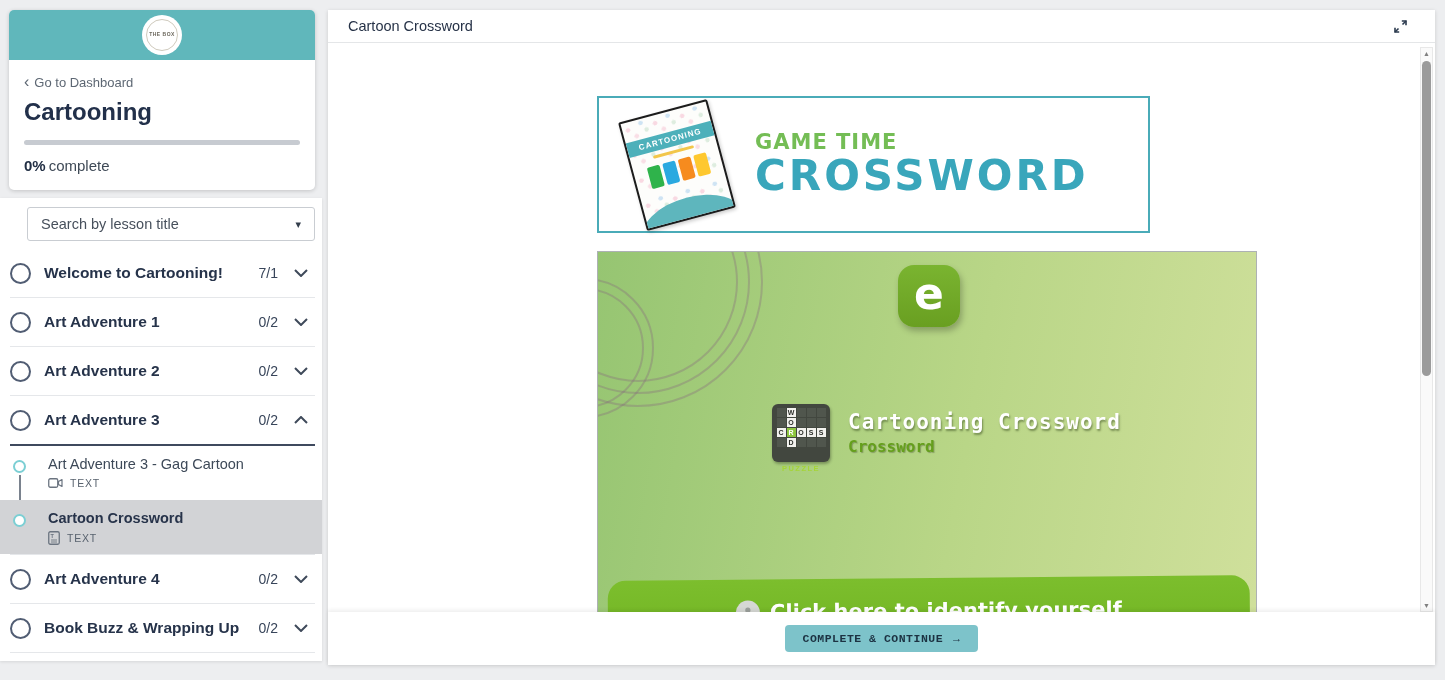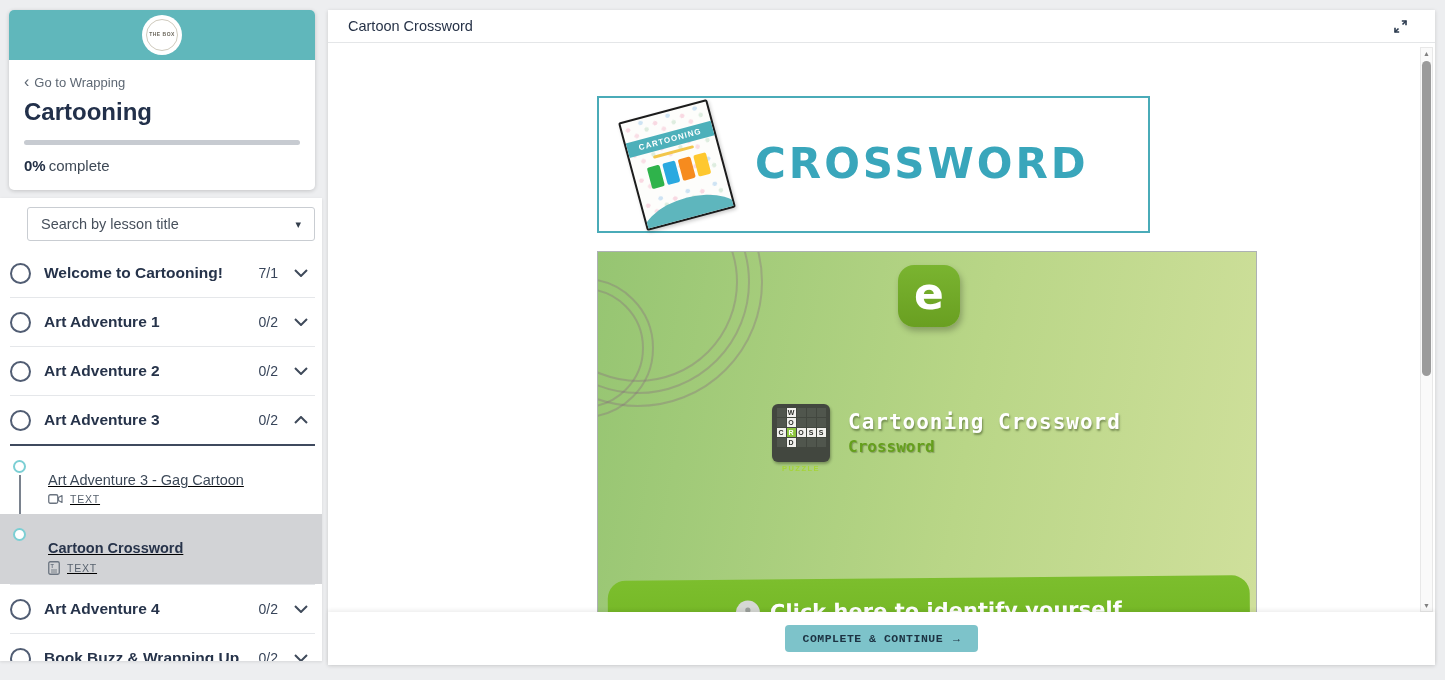--- a/index.html
+++ b/index.html
@@ -28,21 +28,21 @@
   .caret{font-size:11px;color:#333d4b;}
 
   .chap-row{display:flex;align-items:center;height:48px;padding:0 14px 0 10px;cursor:pointer;background:#fff;}
   .chap-circle{width:21px;height:21px;border:2px solid #515d73;border-radius:50%;margin-right:13px;flex-shrink:0;}
   .chap-title{flex:1;font-size:15.5px;font-weight:bold;color:#26334a;}
   .chap-count{font-size:14px;color:#38455a;margin-right:16px;}
   .chev{stroke:#3f4a5a;stroke-width:2;fill:none;flex-shrink:0;}
   .divider{height:1px;background:#e5e7ea;margin:0 7px 0 10px;}
   .divider.dark{height:2px;background:#3f4a5e;}
 
-  .lesson-row{position:relative;padding:26px 15px 9px 48px;min-height:54px;cursor:pointer;text-decoration:underline;}
+  .lesson-row{position:relative;padding:10px 15px 9px 48px;min-height:54px;cursor:pointer;}
   .lesson-row.selected{background:#d2d3d6;}
   .lesson-circle{position:absolute;left:13px;top:14px;width:13px;height:13px;border:2px solid #7ccfd4;border-radius:50%;background:#fff;}
   .connector{position:absolute;left:19px;top:29px;bottom:-13px;width:1.5px;background:#7a828e;}
   .lesson-title{font-size:14.5px;color:#3d4958;margin-bottom:5px;}
   .lesson-row.selected .lesson-title{font-weight:bold;color:#27334a;}
   .lesson-type{display:flex;align-items:center;gap:7px;font-size:10.5px;letter-spacing:.8px;color:#58626e;}
 
   
   .main{position:absolute;left:328px;top:10px;width:1107px;height:655px;background:#fff;box-shadow:0 1px 4px rgba(0,0,0,.15);}
   .main-header{position:absolute;top:0;left:0;right:0;height:33px;border-bottom:1px solid #e4e6e8;display:flex;align-items:center;padding:0 26px 0 20px;background:#fff;}
@@ -104,21 +104,21 @@
   <aside class="sidebar">
     <div class="course-card">
       <div class="card-header">
         <div class="logo-circle">
           <div class="logo-inner">THE BOX</div>
         </div>
       </div>
       <div class="card-body">
         <a class="back-link">
           <span class="back-chev">‹</span>
-          <span>Go to Wrapping</span>
+          <span>Go to Dashboard</span>
         </a>
         <h1 class="course-title">Cartooning</h1>
         <div class="progress-track">
             <div class="progress-fill"></div>
           </div>
         <div class="progress-text">
           <b>0%</b><span>complete</span>
         </div>
       </div>
     </div>
@@ -234,20 +234,21 @@
           <div class="booklet-sub"></div>
           <div class="booklet-cards">
             <span class="booklet-card bc1"></span>
             <span class="booklet-card bc2"></span>
             <span class="booklet-card bc3"></span>
             <span class="booklet-card bc4"></span>
           </div>
           <div class="booklet-curve"></div>
         </div>
         <div>
+          <div class="banner-eyebrow">GAME TIME</div>
           <div class="banner-word">CROSSWORD</div>
         </div>
       </div>
 
       <div class="embed">
         <div class="arc a1"></div>
         <div class="arc a2"></div>
         <div class="arc a3"></div>
         <div class="arc a4"></div>
         <div class="arc a5"></div>

